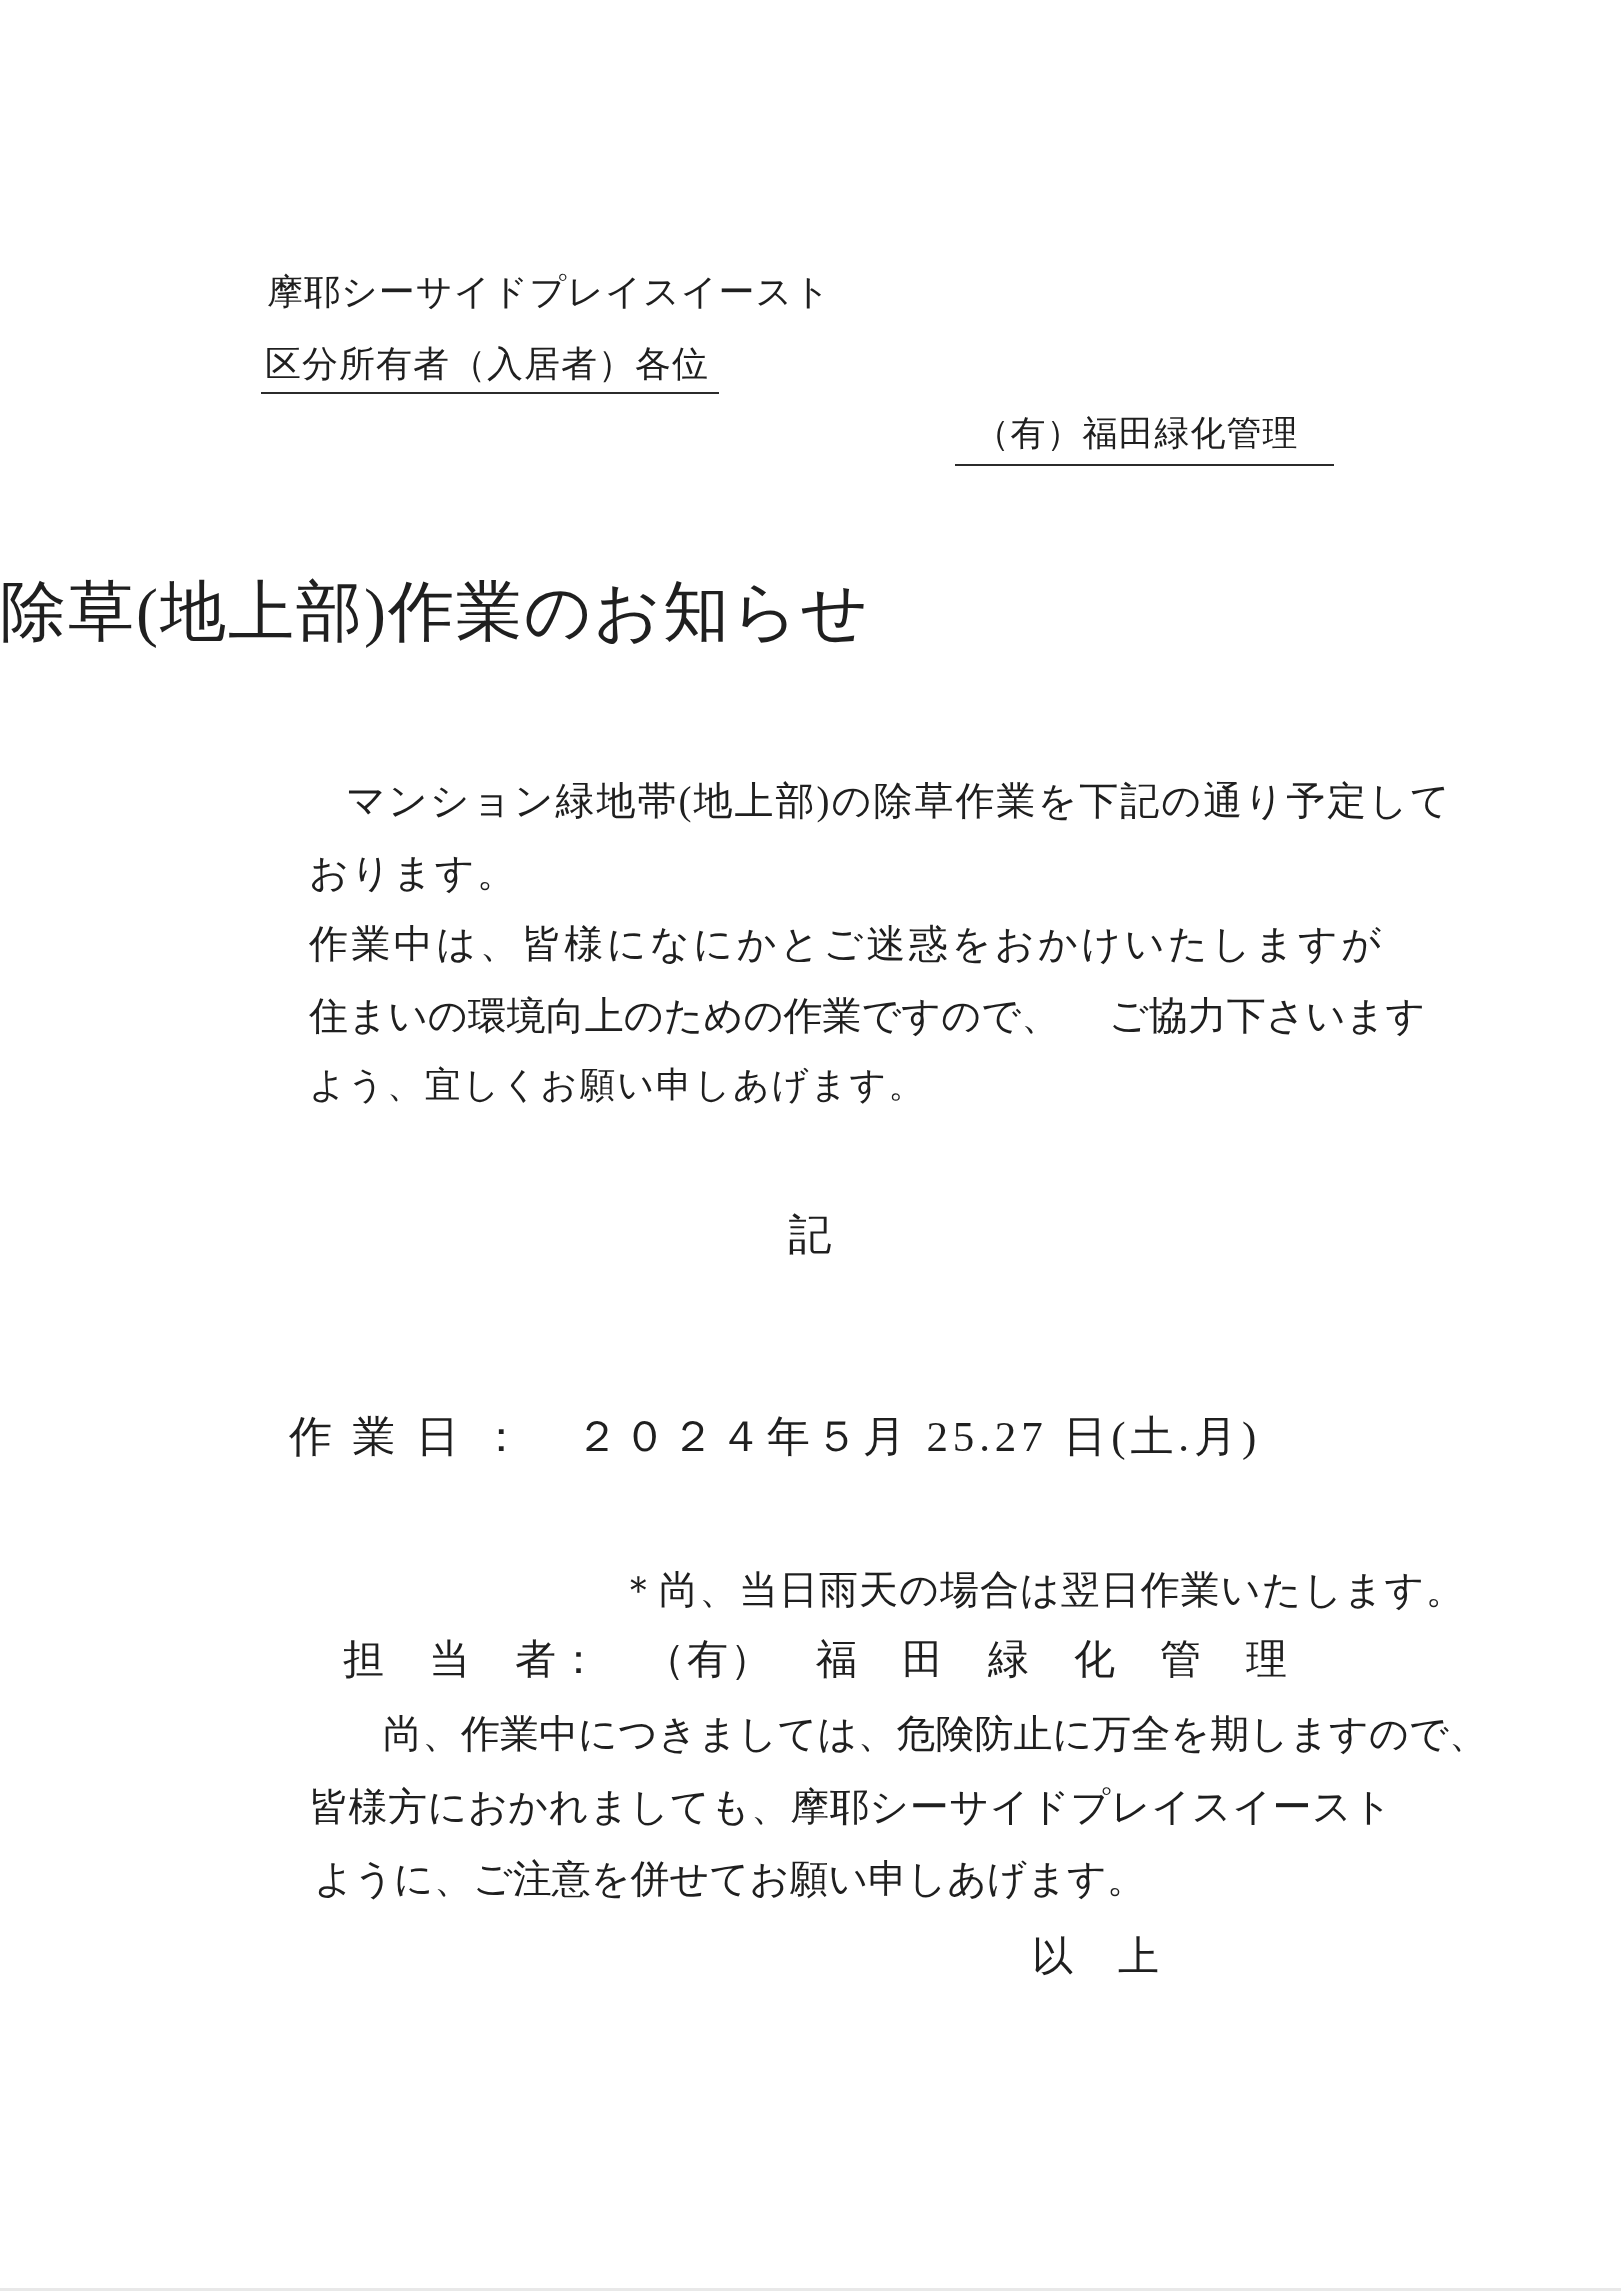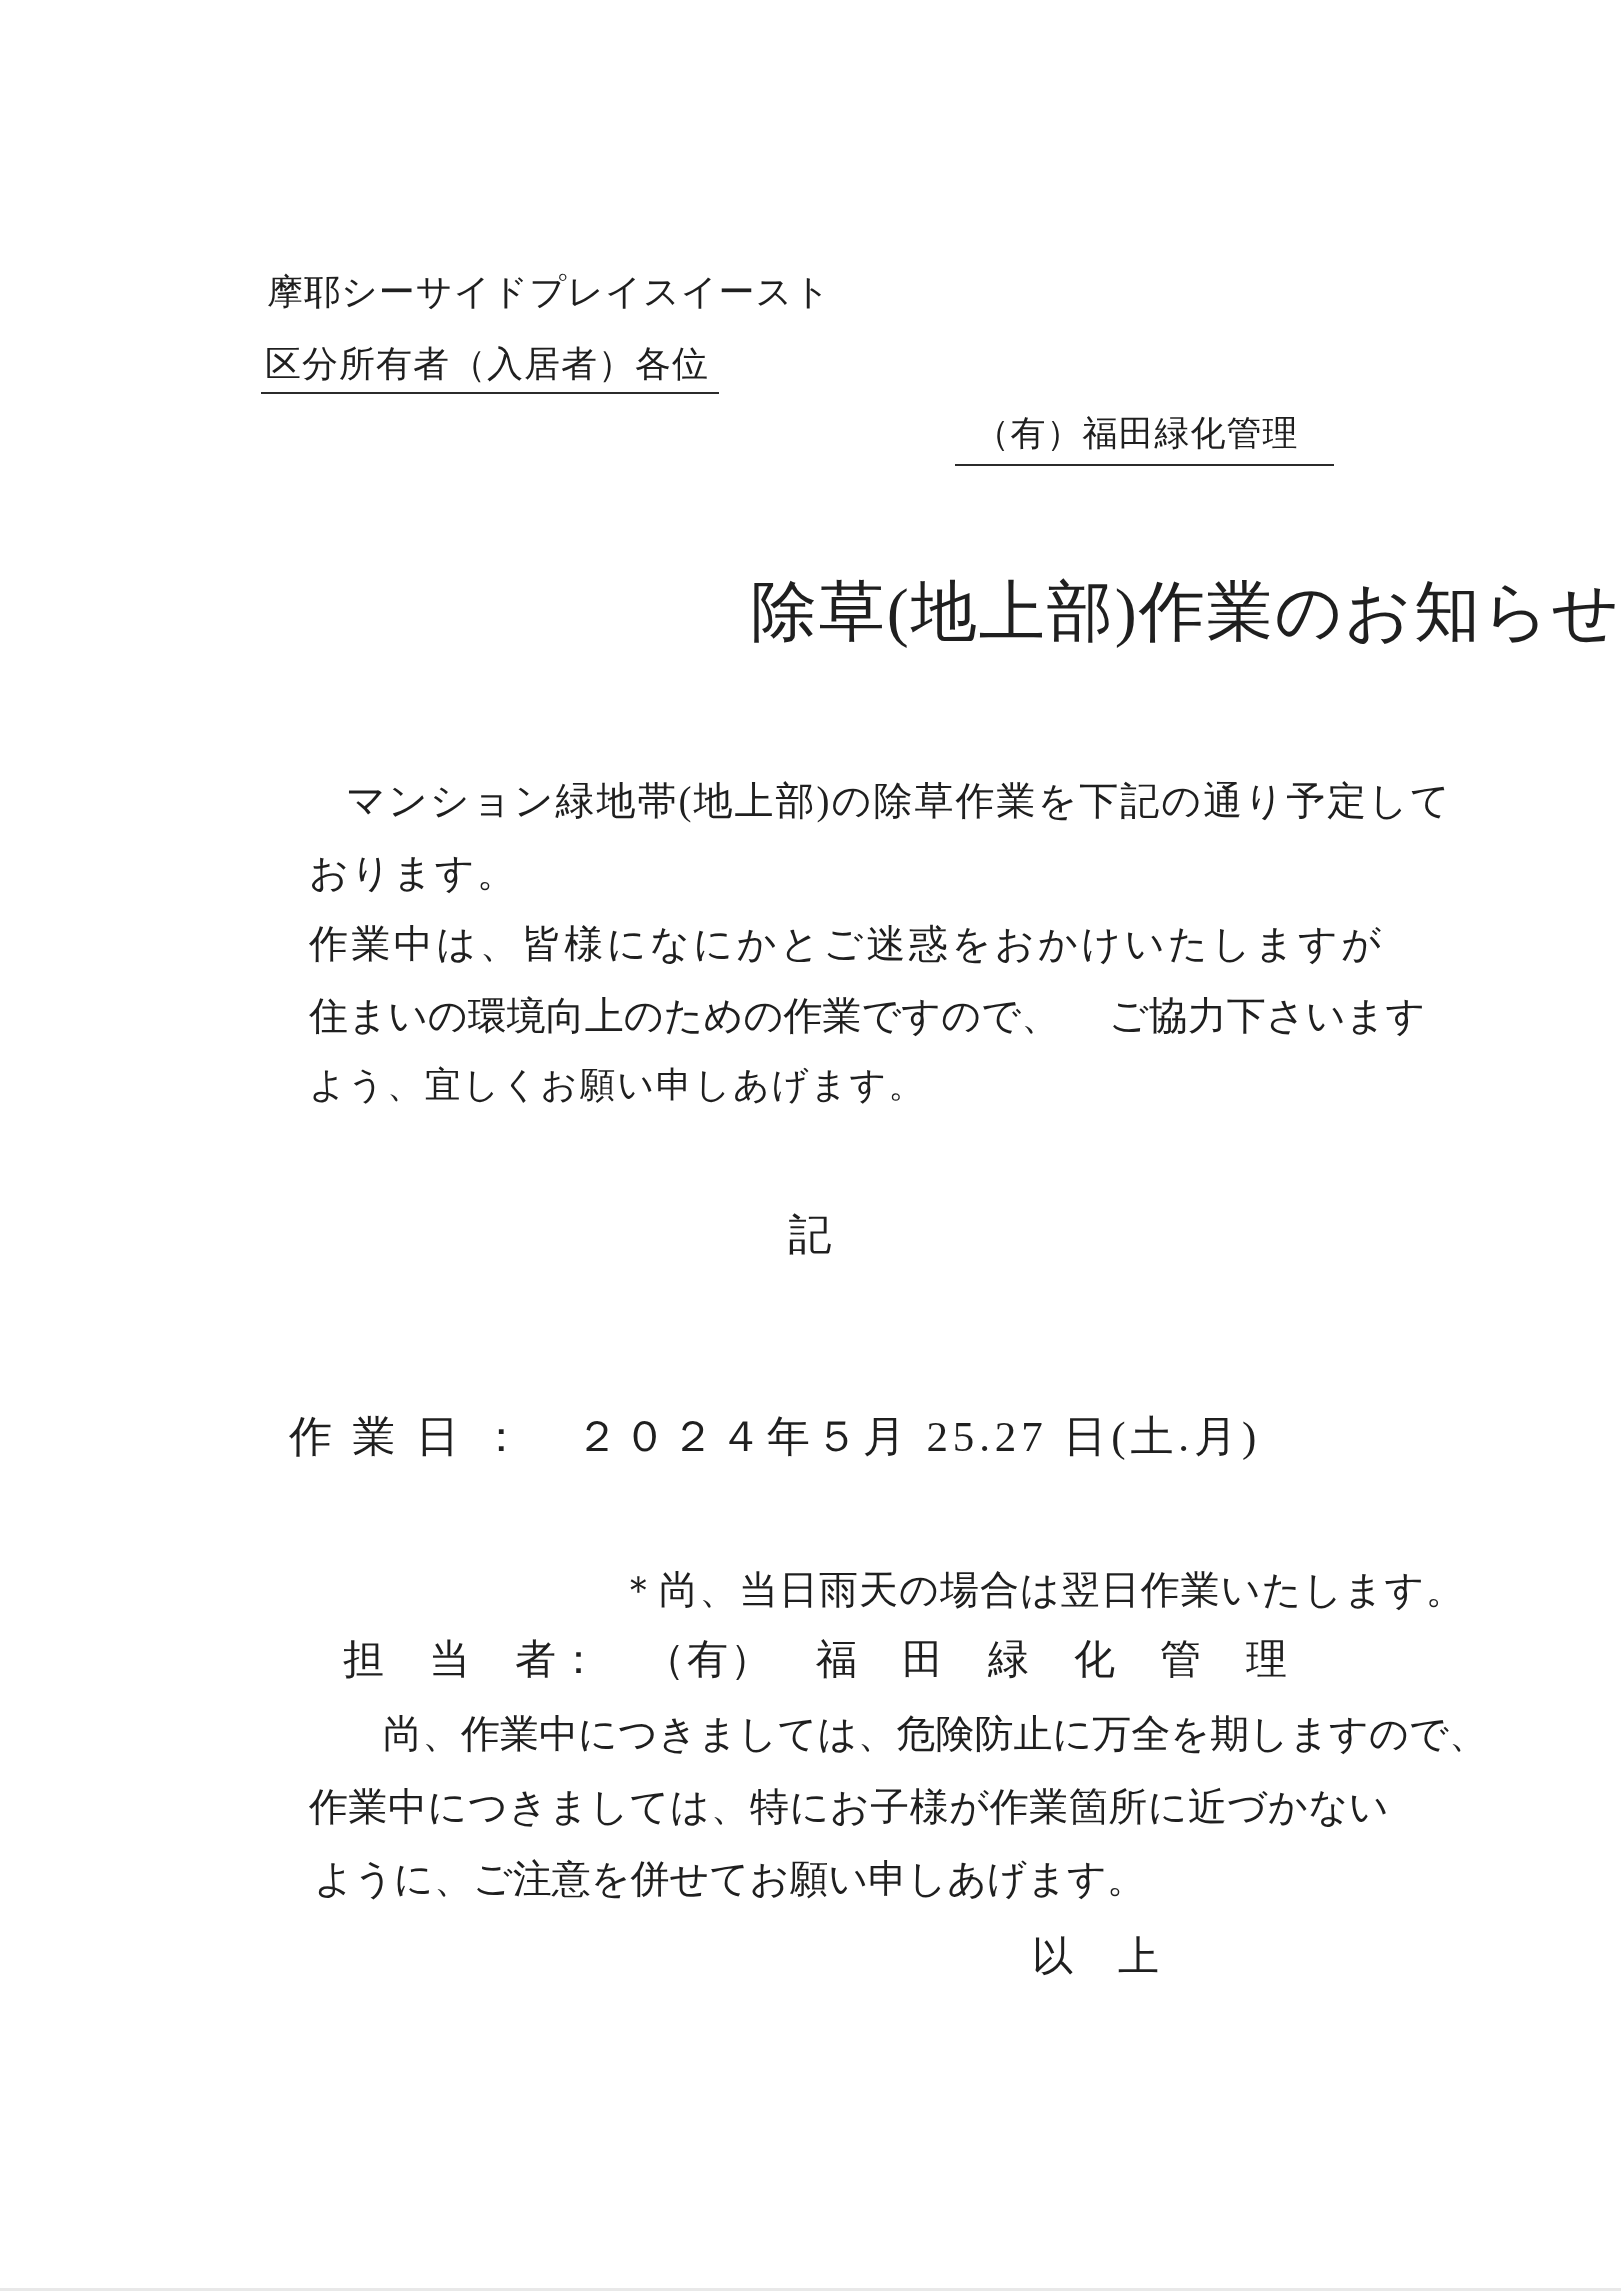--- a/index.html
+++ b/index.html
@@ -27,21 +27,21 @@
   #recipient2 {
     left: 261px; top: 344px; font-size: 36px; letter-spacing: 1px;
     border-bottom: 2.9px solid #2b2b2b; padding: 0 9.8px 6.9px 3.9px;
   }
   #sender {
     left: 955px; top: 414px; font-size: 35px; letter-spacing: 1px;
     border-bottom: 2.9px solid #2b2b2b; padding: 0 35px 9.8px 19.6px;
   }
   
   #doc-title {
-    left: 0; top: 574px; width: 100%; text-align: right;
+    left: 0; top: 574px; width: 100%; text-align: left;
     font-size: 66px; letter-spacing: 2px; font-weight: 500;
   }
   
   #intro0 { left: 346px; top: 779px;  font-size: 39px; letter-spacing: 2px; }
   #intro1 { left: 309px; top: 851px;  font-size: 39px; letter-spacing: 2px; }
   #intro2 { left: 309px; top: 922px;  font-size: 39px; letter-spacing: 3.4px; }
   #intro3 { left: 309px; top: 994px; font-size: 39px; letter-spacing: 0px; }
   #intro4 { left: 309px; top: 1065px; font-size: 36px; letter-spacing: 2px; text-align: center; }
   
   #record-marker {
@@ -82,19 +82,19 @@
   <div class="line" id="record-marker">記</div>
 
 
   <div class="line" id="workdate"><span>作 業 日 ：</span><span>　２０２４年５月 25.27 日(土.月)</span></div>
 
   <div class="line" id="note1">＊尚、当日雨天の場合は翌日作業いたします。</div>
 
   <div class="line" id="staff"><span>担　当　者：</span><span>　（有）　福　田　緑　化　管　理</span></div>
 
   <div class="line" id="caution0">尚、作業中につきましては、危険防止に万全を期しますので、</div>
-  <div class="line" id="caution1">作業中につきましては、特にお子様が作業箇所に近づかない</div>
+  <div class="line" id="caution1">皆様方におかれましても、摩耶シーサイドプレイスイースト</div>
   <div class="line" id="caution2">ように、ご注意を併せてお願い申しあげます。</div>
 
   <div class="line" id="end-marker">以　上</div>
 
 </div>
 
 
 </body></html>

